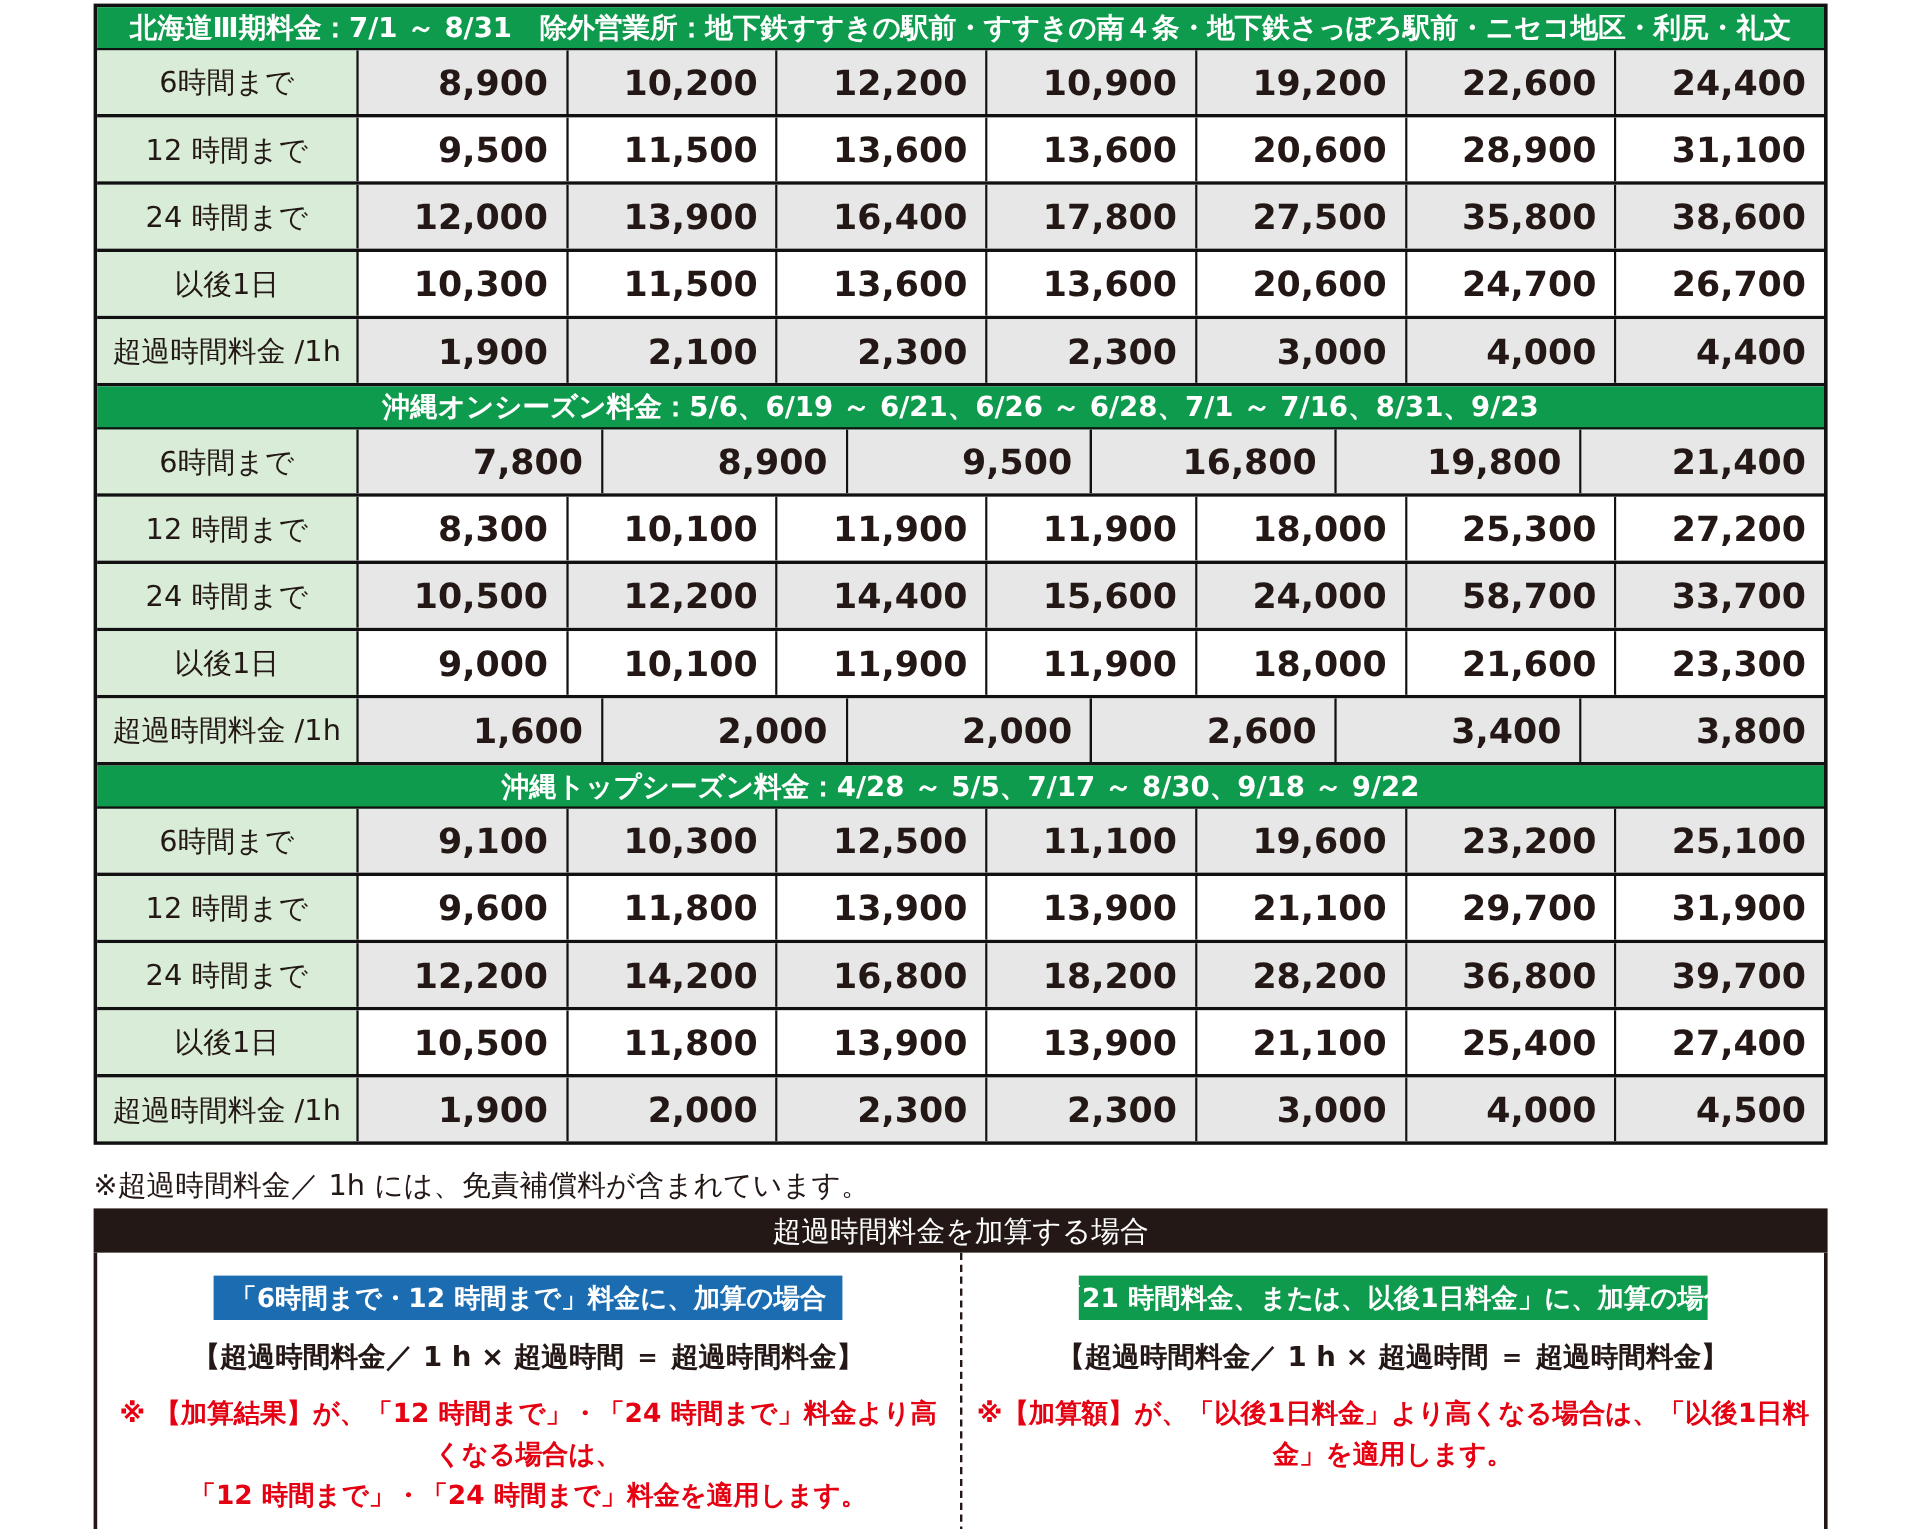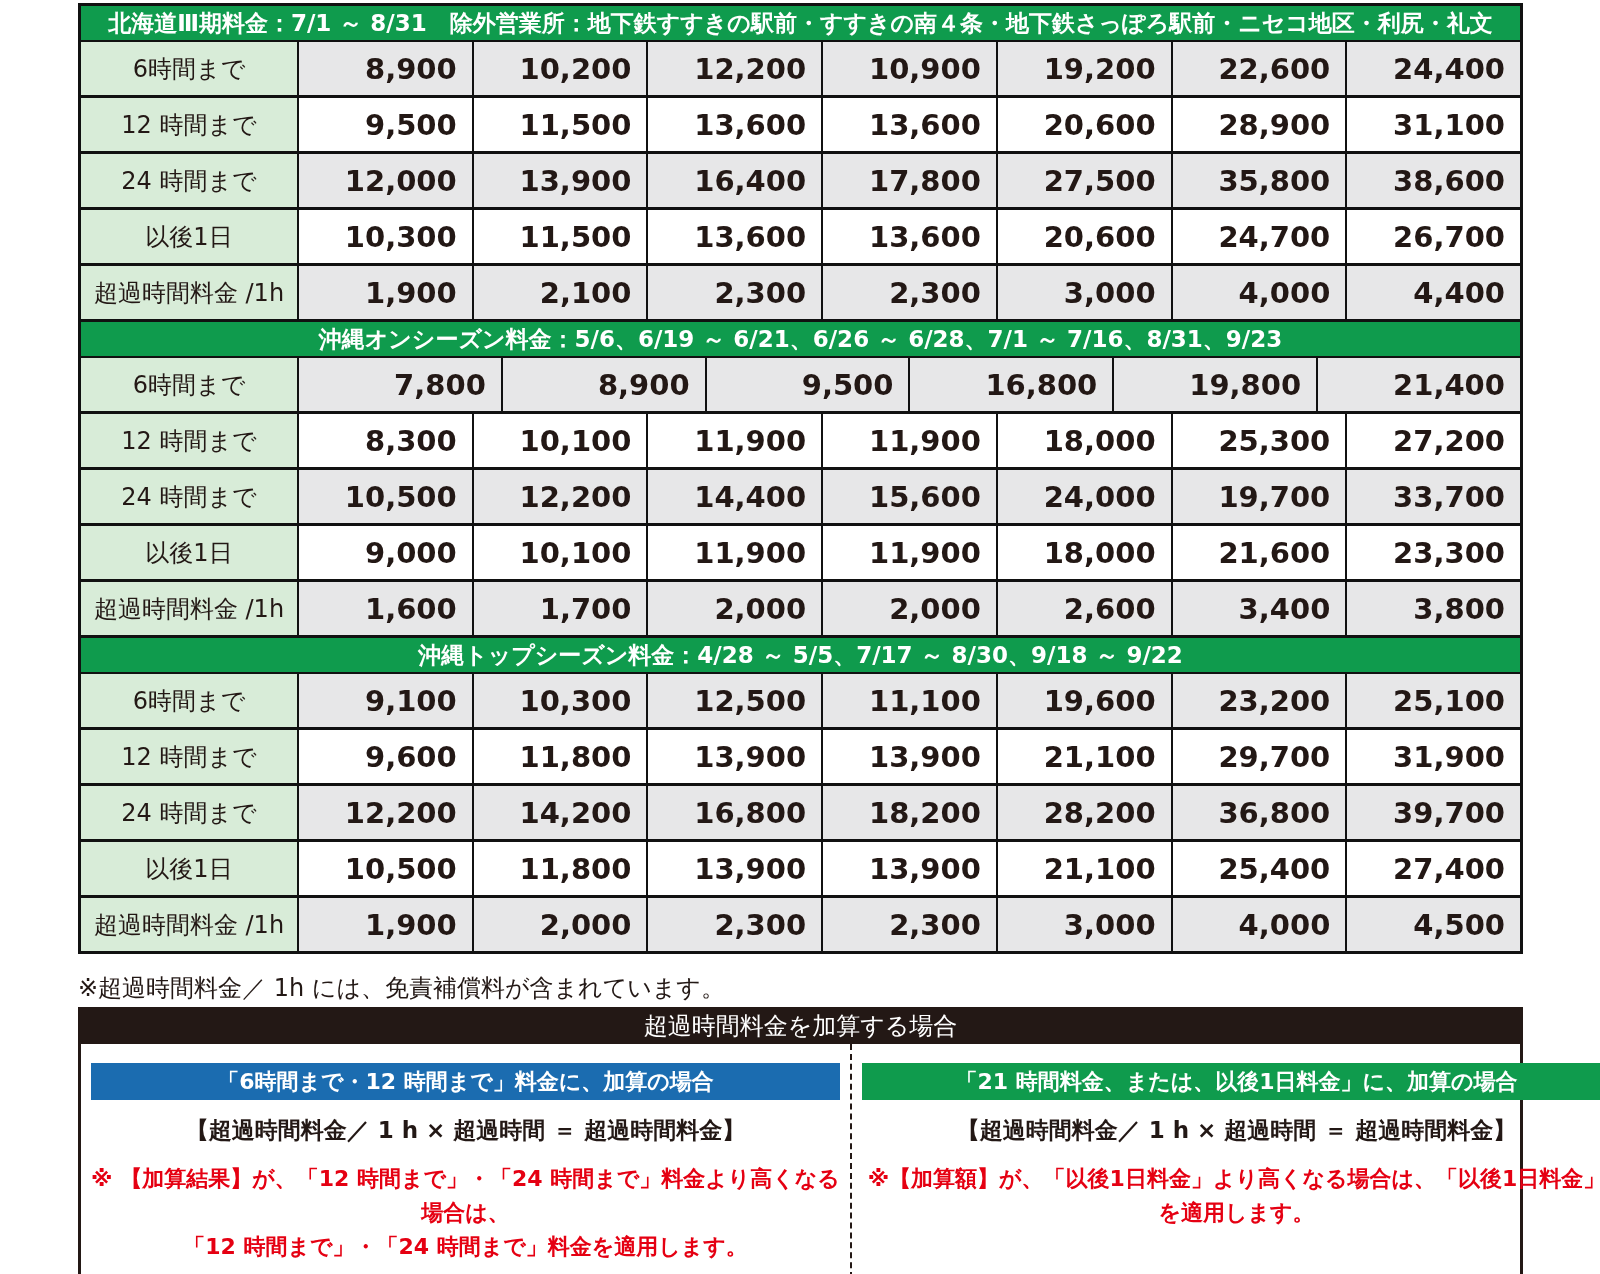--- a/index.html
+++ b/index.html
@@ -50,21 +50,21 @@
     display:flex;align-items:center;justify-content:center;
     font-size:24px;font-weight:normal;
   }
   .calc-box{
     border:3px solid var(--bar-black);border-top:none;display:flex;
     min-height:174px;background:#fff;
   }
   .calc-half{flex:1 1 0;padding:19px 10px 24px 10px;text-align:center;}
   .calc-half.left{border-right:2px dashed var(--bar-black);}
   .calc-pill{
-    width:749px;height:37px;margin:0 auto;display:flex;align-items:center;justify-content:center;
+    width:524px;height:37px;margin:0 auto;display:flex;align-items:center;justify-content:center;
     color:#fff;font-size:22px;font-weight:bold;white-space:nowrap;
   }
   .pill-blue{background:var(--accent-blue);}
   .pill-green{background:var(--header-green);}
   .calc-formula{margin-top:15px;font-size:23px;font-weight:bold;color:var(--ink);}
   .calc-note{margin-top:16px;font-size:22px;font-weight:bold;color:var(--accent-red);line-height:1.55;}
   .calc-note .u{text-underline-offset:5px;}
 </style>
 </head>
 <body>
@@ -144,37 +144,36 @@
         <div class="value-cell">25,300</div>
         <div class="value-cell">27,200</div>
       </div>
       <div class="price-row row-gray">
         <div class="label-cell">24 時間まで</div>
         <div class="value-cell">10,500</div>
         <div class="value-cell">12,200</div>
         <div class="value-cell">14,400</div>
         <div class="value-cell">15,600</div>
         <div class="value-cell">24,000</div>
-        <div class="value-cell">19,700</div>
+        <div class="value-cell">58,700</div>
         <div class="value-cell">33,700</div>
       </div>
       <div class="price-row row-white">
         <div class="label-cell">以後1日</div>
         <div class="value-cell">9,000</div>
         <div class="value-cell">10,100</div>
         <div class="value-cell">11,900</div>
         <div class="value-cell">11,900</div>
         <div class="value-cell">18,000</div>
         <div class="value-cell">21,600</div>
         <div class="value-cell">23,300</div>
       </div>
       <div class="price-row row-gray">
         <div class="label-cell">超過時間料金 /1h</div>
         <div class="value-cell">1,600</div>
-        <div class="value-cell">1,700</div>
         <div class="value-cell">2,000</div>
         <div class="value-cell">2,000</div>
         <div class="value-cell">2,600</div>
         <div class="value-cell">3,400</div>
         <div class="value-cell">3,800</div>
       </div>
       <div class="section-header">沖縄トップシーズン料金：4/28 ～ 5/5、7/17 ～ 8/30、9/18 ～ 9/22</div>
       <div class="price-row row-gray">
         <div class="label-cell">6時間まで</div>
         <div class="value-cell">9,100</div>

